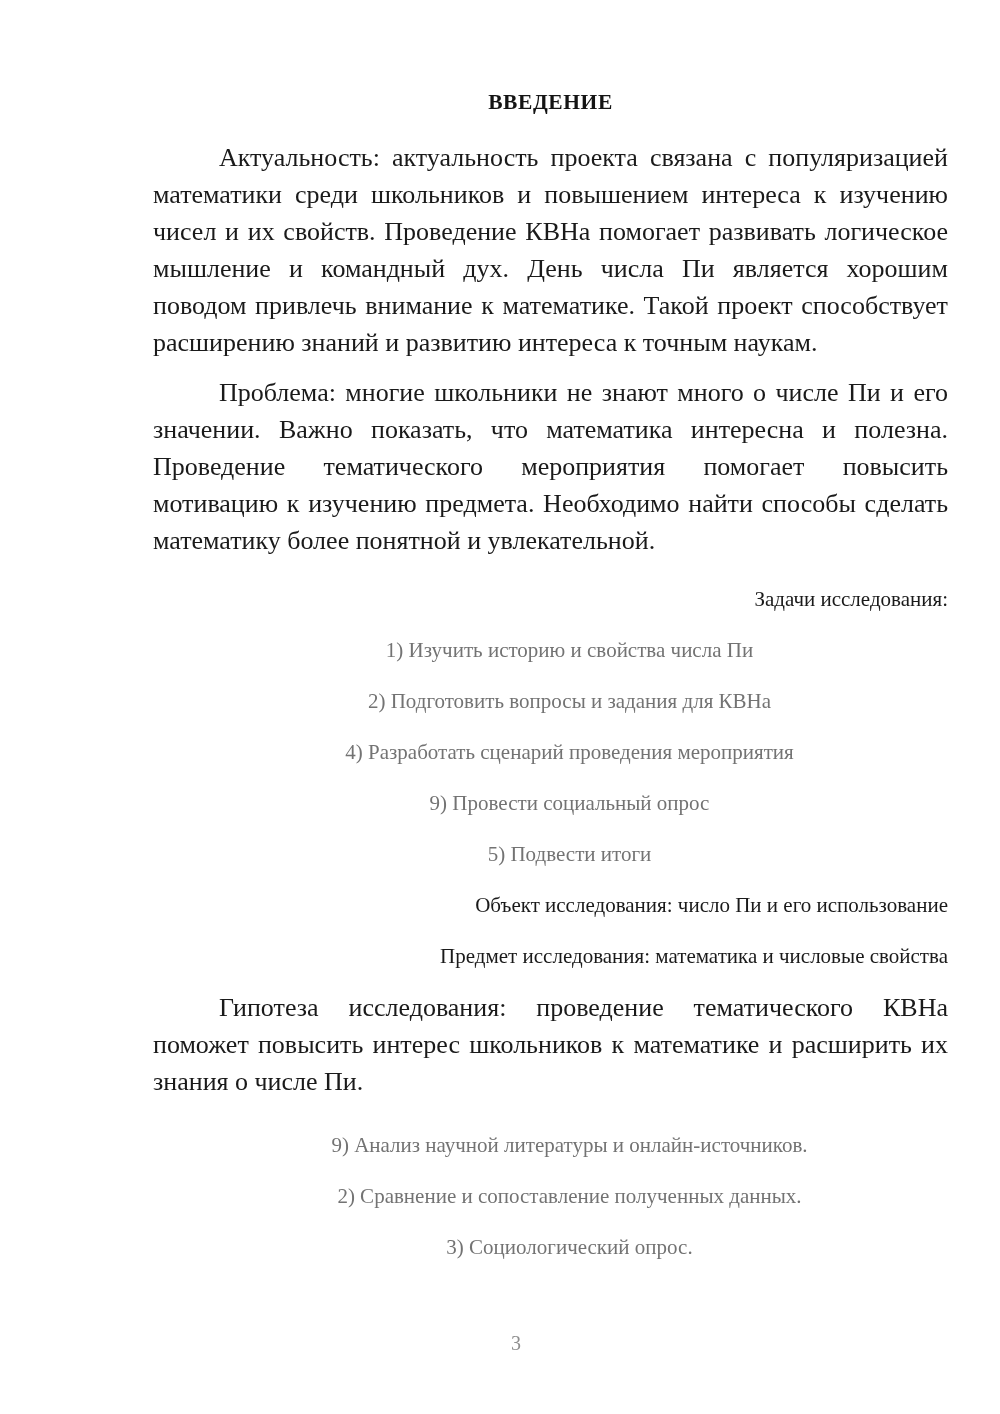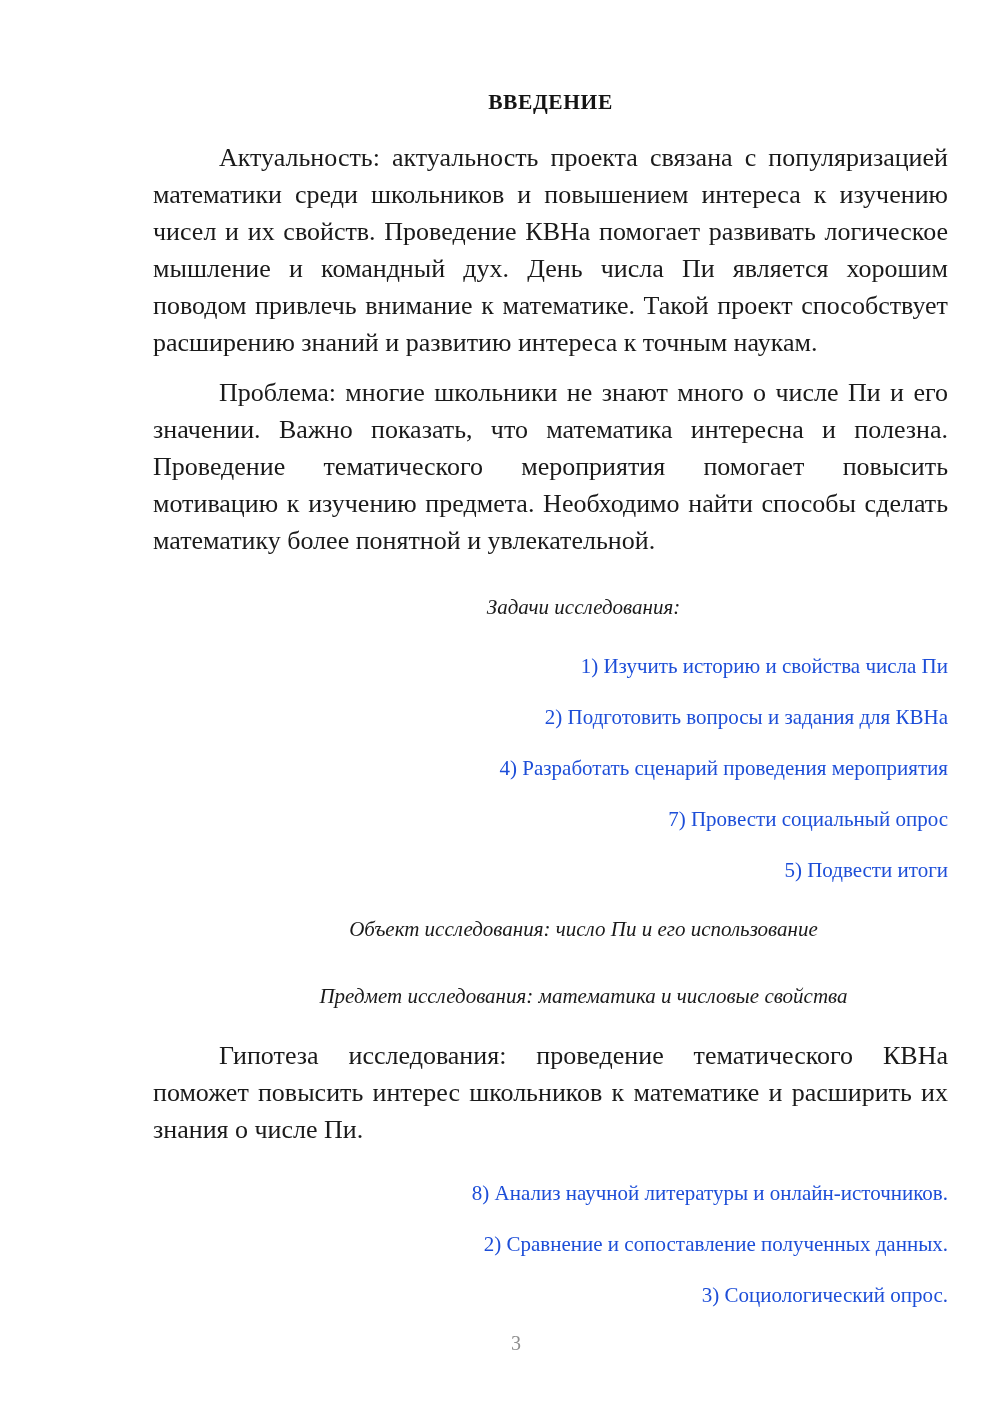--- a/index.html
+++ b/index.html
@@ -52,35 +52,34 @@
     margin: 0 0 4px 0;
     text-indent: 66px;
     color: #1a1a1a;
     hyphens: none;
   }
 
   
   .indent-line {
     font-size: 21px;
     line-height: 37px;
-    margin: 8px;
+    margin: 0;
     padding-left: 66px;
-    text-align: center;
+    text-align: right;
     color: #1a1a1a;
-    font-style: italic;
   }
 
   
   .num-line {
     font-size: 21px;
     line-height: 37px;
     margin: 0;
     padding-left: 38px;
-    text-align: right;
-    color: #1d4ed8;
+    text-align: center;
+    color: #737373;
   }
 
   .gap-sm { height: 9px; }
   .gap-md { height: 14px; }
 
   .page-number {
     position: absolute;
     left: 0;
     top: 1332px;
     width: 1000px;
@@ -116,21 +115,21 @@
 
     <p class="num-line">1) Изучить историю и свойства числа Пи</p>
     <div class="gap-md"></div>
 
     <p class="num-line">2) Подготовить вопросы и задания для КВНа</p>
     <div class="gap-md"></div>
 
     <p class="num-line">4) Разработать сценарий проведения мероприятия</p>
     <div class="gap-md"></div>
 
-    <p class="num-line">7) Провести социальный опрос</p>
+    <p class="num-line">9) Провести социальный опрос</p>
     <div class="gap-md"></div>
 
     <p class="num-line">5) Подвести итоги</p>
 
     <div class="gap-md"></div>
 
     <p class="indent-line">Объект исследования: число Пи и его использование</p>
 
     <div class="gap-md"></div>
 
@@ -138,21 +137,21 @@
 
     <div class="gap-md"></div>
 
     <p class="para">Гипотеза исследования: проведение тематического КВНа поможет повысить интерес школьников к математике и расширить их знания о числе Пи.</p>
 
     <div class="gap-sm"></div>
 
 
     <div class="gap-md"></div>
 
-    <p class="num-line">8) Анализ научной литературы и онлайн-источников.</p>
+    <p class="num-line">9) Анализ научной литературы и онлайн-источников.</p>
     <div class="gap-md"></div>
 
     <p class="num-line">2) Сравнение и сопоставление полученных данных.</p>
     <div class="gap-md"></div>
 
     <p class="num-line">3) Социологический опрос.</p>
 
   </div>
 
   <div class="page-number">3</div>

